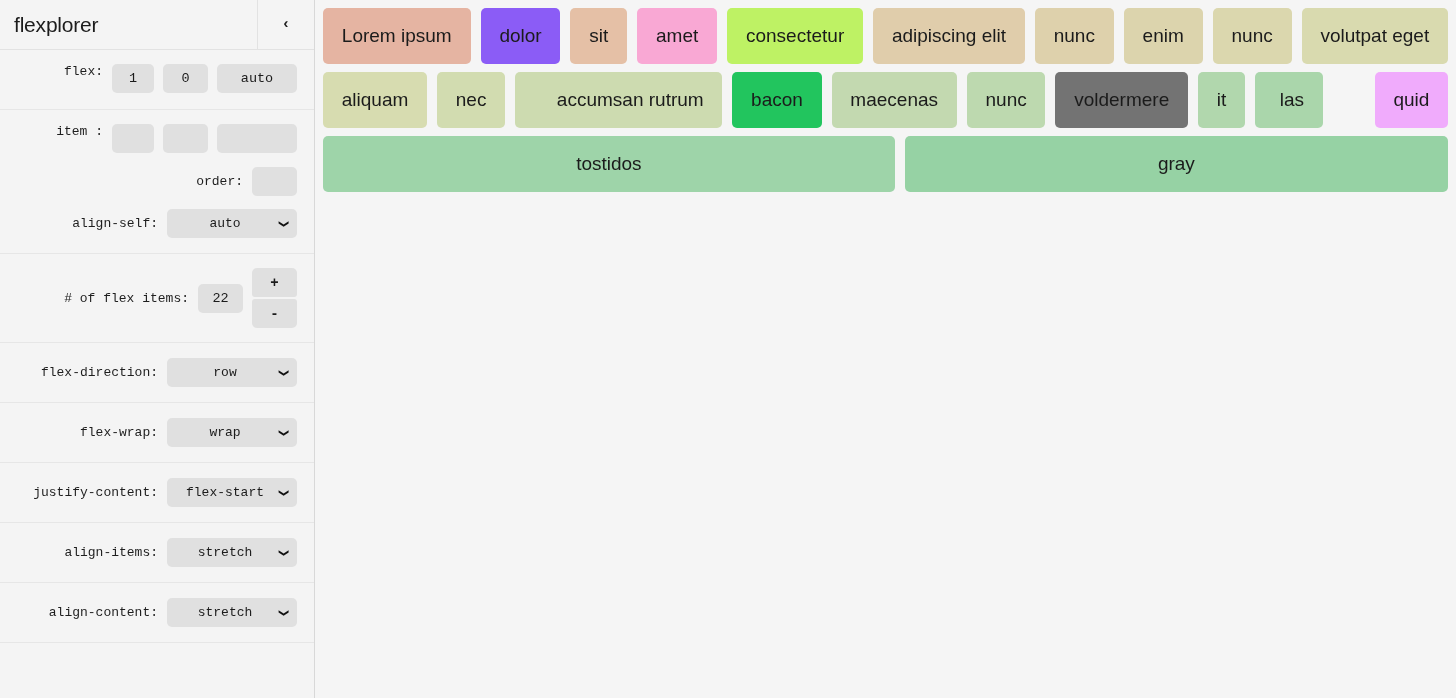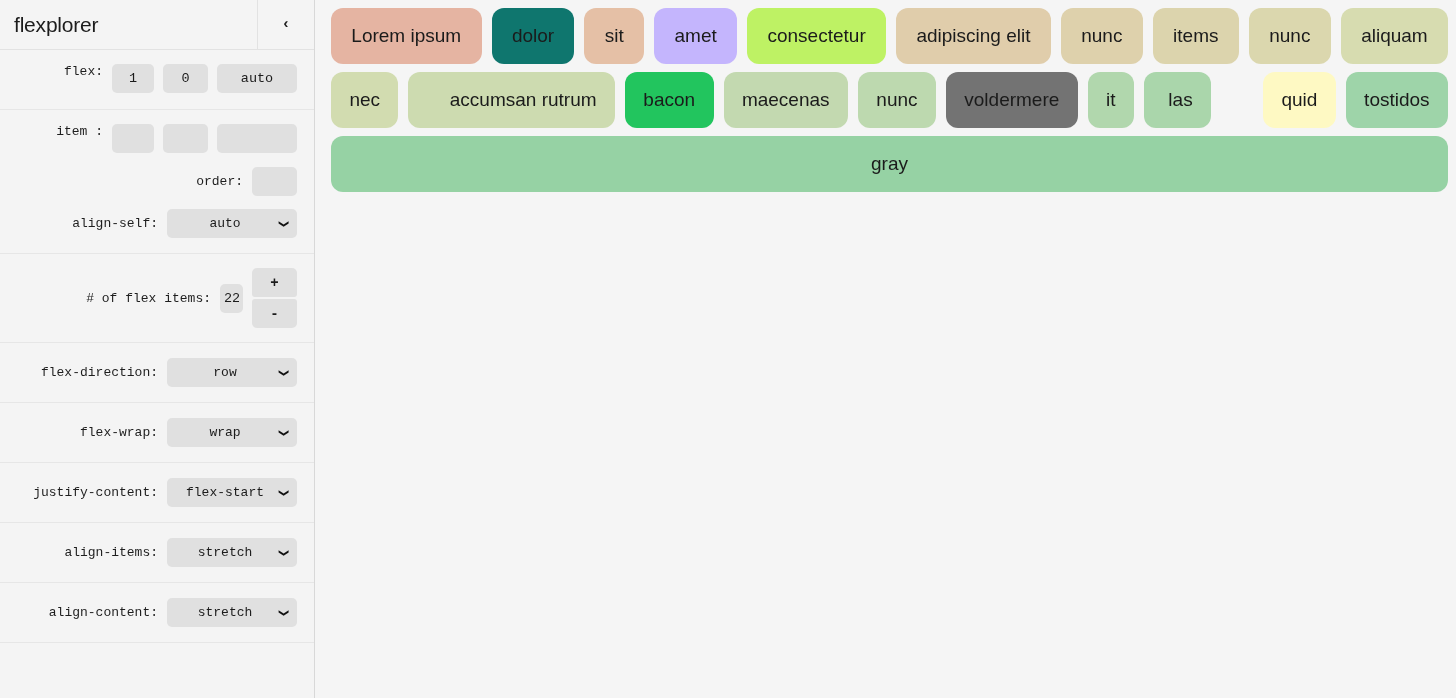--- a/index.html
+++ b/index.html
@@ -4,21 +4,21 @@
 <title>flexplorer</title>
 <style>
   * { box-sizing: border-box; }
   html, body {
     margin: 0; padding: 0;
     width: 1456px; height: 698px;
     overflow: hidden;
     background: #f5f5f5;
     font-family: "Liberation Sans", sans-serif;
   }
-  #app { display: flex; width: 1456px; height: 698px; gap: 8px; }
+  #app { display: flex; width: 1456px; height: 698px; }
 
   
   #sidebar {
     width: 315px;
     min-width: 315px;
     height: 698px;
     background: #f4f4f4;
     border-right: 1px solid #d8d8d8;
     display: flex;
     flex-direction: column;
@@ -84,21 +84,21 @@
     font-family: "Liberation Mono", monospace;
     font-size: 13.5px;
     color: #1b1b1b;
     text-align: center;
     outline: none;
     padding: 0 4px;
   }
   .fld-sm  { width: 42px; }
   .fld-md  { width: 45px; }
   .fld-lg  { width: 80px; }
-  .fld-num { width: 23px; }
+  .fld-num { width: 45px; }
 
   select.sel {
     -webkit-appearance: none;
     appearance: none;
     background: #e0e0e0;
     border: none;
     border-radius: 5px;
     height: 29px;
     width: 130px;
     font-family: "Liberation Mono", monospace;
@@ -154,21 +154,21 @@
     flex-direction: row;
     flex-wrap: wrap;
     justify-content: flex-start;
     align-items: stretch;
     align-content: flex-start;
     gap: 8px 10px;
     width: 100%;
   }
   .flex-item {
     flex: 1 0 auto;
-    border-radius: 12px;
+    border-radius: 5px;
     display: flex;
     align-items: center;
     justify-content: center;
     font-family: "Liberation Sans", sans-serif;
     font-size: 19px;
     color: #1b1b1b;
     height: 56px;
     padding: 0 18px;
     white-space: nowrap;
     cursor: pointer;
@@ -271,36 +271,37 @@
             </span>
           </div>
         </div>
       </div>
 
   </aside>
 
   <main id="main">
     <div id="flex-container">
         <div class="flex-item" style="background: rgb(229, 180, 162);">Lorem ipsum</div>
-        <div class="flex-item" style="background: #0f766e;">dolor</div>
+        <div class="flex-item" style="background: #8b5cf6;">dolor</div>
         <div class="flex-item" style="background: rgb(229, 192, 166);">sit</div>
-        <div class="flex-item" style="background: #c4b5fd;">amet</div>
+        <div class="flex-item" style="background: #f9a8d4;">amet</div>
         <div class="flex-item" style="background: #bef264;">consectetur</div>
         <div class="flex-item" style="background: rgb(224, 205, 171);">adipiscing elit</div>
         <div class="flex-item" style="background: rgb(222, 209, 172);">nunc</div>
-        <div class="flex-item" style="background: rgb(220, 212, 173);">items</div>
+        <div class="flex-item" style="background: rgb(220, 212, 173);">enim</div>
         <div class="flex-item" style="background: rgb(219, 215, 174);">nunc</div>
+        <div class="flex-item" style="background: rgb(217, 218, 175);">volutpat eget</div>
         <div class="flex-item" style="background: rgb(215, 220, 176);">aliquam</div>
         <div class="flex-item" style="background: rgb(210, 220, 176);">nec</div>
         <div class="flex-item" style="background: rgb(205, 219, 176); padding-left: 41px;">accumsan rutrum</div>
         <div class="flex-item" style="background: #22c55e;">bacon</div>
         <div class="flex-item" style="background: rgb(195, 217, 176);">maecenas</div>
         <div class="flex-item" style="background: rgb(189, 217, 175);">nunc</div>
         <div class="flex-item" style="background: #737373;">voldermere</div>
         <div class="flex-item" style="background: rgb(177, 215, 173);">it</div>
         <div class="flex-item" style="background: rgb(170, 214, 171); padding-left: 24px;">las</div>
-        <div class="flex-item" style="background: #fef9c3; margin-left: 42px;">quid</div>
+        <div class="flex-item" style="background: #f0abfc; margin-left: 42px;">quid</div>
         <div class="flex-item" style="background: rgb(158, 212, 169);">tostidos</div>
         <div class="flex-item" style="background: rgb(150, 210, 164);">gray</div>
       </div>
   </main>
 
 </div>
 
 </body></html>

